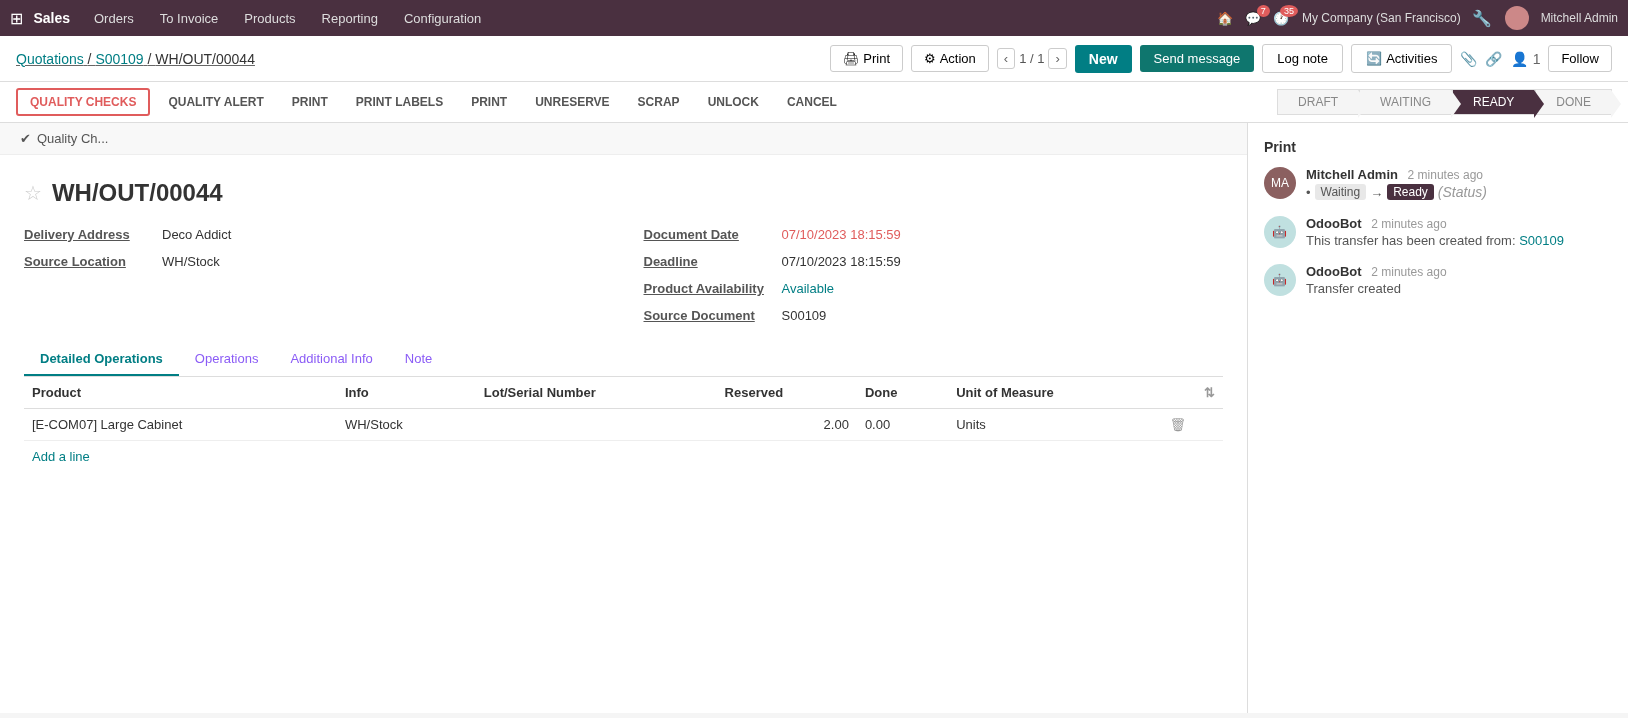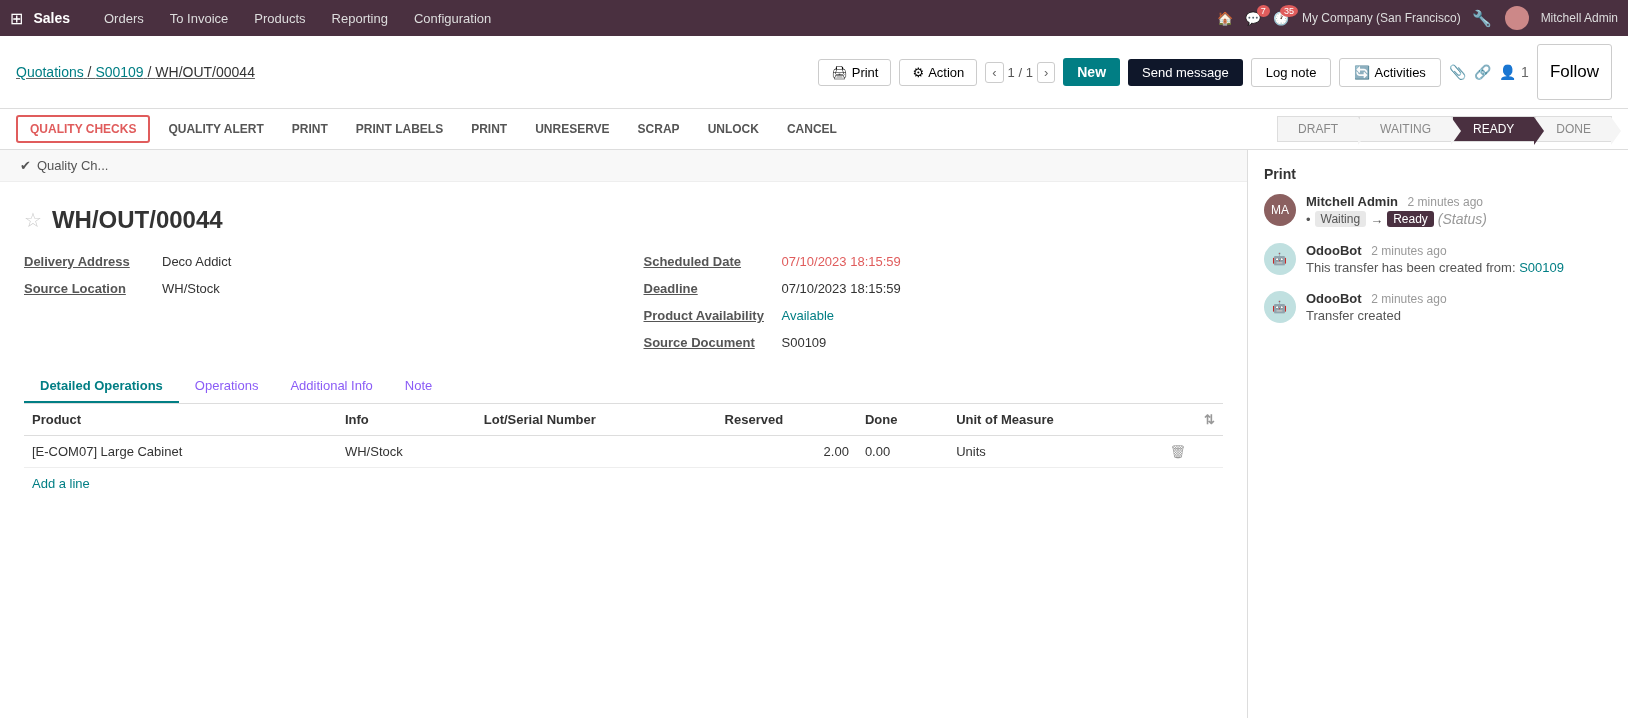--- a/index.html
+++ b/index.html
@@ -9,21 +9,21 @@
     .top-nav {
       background: #4a3040;
       color: #fff;
       display: flex;
       align-items: center;
       height: 36px;
       padding: 0 10px;
       gap: 6px;
     }
     .top-nav .app-icon { margin-right: 4px; font-size: 16px; }
-    .top-nav .app-name { font-weight: bold; font-size: 14px; margin-right: 18px; }
+    .top-nav .app-name { font-weight: bold; font-size: 14px; margin-right: 8px; }
     .top-nav .nav-item { padding: 0 10px; cursor: pointer; font-size: 13px; color: #ddd; }
     .top-nav .spacer { flex: 1; }
     .top-nav .right-icons { display: flex; align-items: center; gap: 12px; }
     .top-nav .icon-badge { position: relative; cursor: pointer; }
     .top-nav .badge { background: #e05c5c; color: #fff; border-radius: 50%; font-size: 9px; padding: 1px 4px; position: absolute; top: -6px; right: -8px; }
     .top-nav .company { font-size: 12px; color: #ddd; }
     .top-nav .tools-icon { font-size: 16px; }
     .top-nav .avatar { width: 24px; height: 24px; border-radius: 50%; background: #c88; display: inline-block; }
 
     
@@ -37,26 +37,26 @@
     }
     .breadcrumb { font-size: 14px; color: #666; text-decoration: underline; }
     .breadcrumb a { color: #017e84; text-decoration: none; }
     .breadcrumb span { color: #333; }
     .action-bar .spacer { flex: 1; }
     .action-bar .btn-print { background: #fff; border: 1px solid #ccc; border-radius: 3px; padding: 5px 12px; cursor: pointer; font-size: 13px; display: flex; align-items: center; gap: 4px; }
     .action-bar .btn-action { background: #fff; border: 1px solid #ccc; border-radius: 3px; padding: 5px 12px; cursor: pointer; font-size: 13px; display: flex; align-items: center; gap: 4px; }
     .action-bar .pager { font-size: 13px; color: #555; display: flex; align-items: center; gap: 4px; }
     .action-bar .pager-arrow { cursor: pointer; color: #666; border: 1px solid #ccc; padding: 2px 6px; border-radius: 3px; }
     .btn-new { background: #017e84; color: #fff; border: none; border-radius: 3px; padding: 6px 14px; cursor: pointer; font-size: 14px; font-weight: bold; }
-    .btn-send { background: #0f172a; color: #fff; border: none; border-radius: 3px; padding: 6px 14px; cursor: pointer; font-size: 13px; }
+    .btn-send { background: #0f766e; color: #fff; border: none; border-radius: 3px; padding: 6px 14px; cursor: pointer; font-size: 13px; }
     .btn-log { background: #fff; border: 1px solid #ccc; border-radius: 3px; padding: 6px 14px; cursor: pointer; font-size: 13px; }
     .btn-activities { background: #fff; border: 1px solid #ccc; border-radius: 3px; padding: 6px 14px; cursor: pointer; font-size: 13px; display: flex; align-items: center; gap: 4px; }
     .action-bar-right { display: flex; align-items: center; gap: 8px; }
     .icon-sm { font-size: 14px; color: #666; cursor: pointer; }
-    .follow-btn { background: #fff; border: 1px solid #ccc; border-radius: 3px; padding: 17px 12px; cursor: pointer; font-size: 17px; text-align: right; }
+    .follow-btn { background: #fff; border: 1px solid #ccc; border-radius: 3px; padding: 5px 12px; cursor: pointer; font-size: 13px; text-align: right; }
 
     
     .toolbar {
       background: #fff;
       border-bottom: 1px solid #ddd;
       padding: 6px 16px;
       display: flex;
       align-items: center;
       gap: 8px;
     }
@@ -297,21 +297,21 @@
         <span class="star-icon">☆</span>
         <h1>WH/OUT/00044</h1>
       </div>
 
       <div class="form-grid">
         <div class="form-field">
           <label>Delivery Address</label>
           <span class="value">Deco Addict</span>
         </div>
         <div class="form-field">
-          <label>Scheduled Date</label>
+          <label>Document Date</label>
           <span class="value orange">07/10/2023 18:15:59</span>
         </div>
         <div class="form-field">
           <label>Source Location</label>
           <span class="value">WH/Stock</span>
         </div>
         <div class="form-field">
           <label>Deadline</label>
           <span class="value">07/10/2023 18:15:59</span>
         </div>

